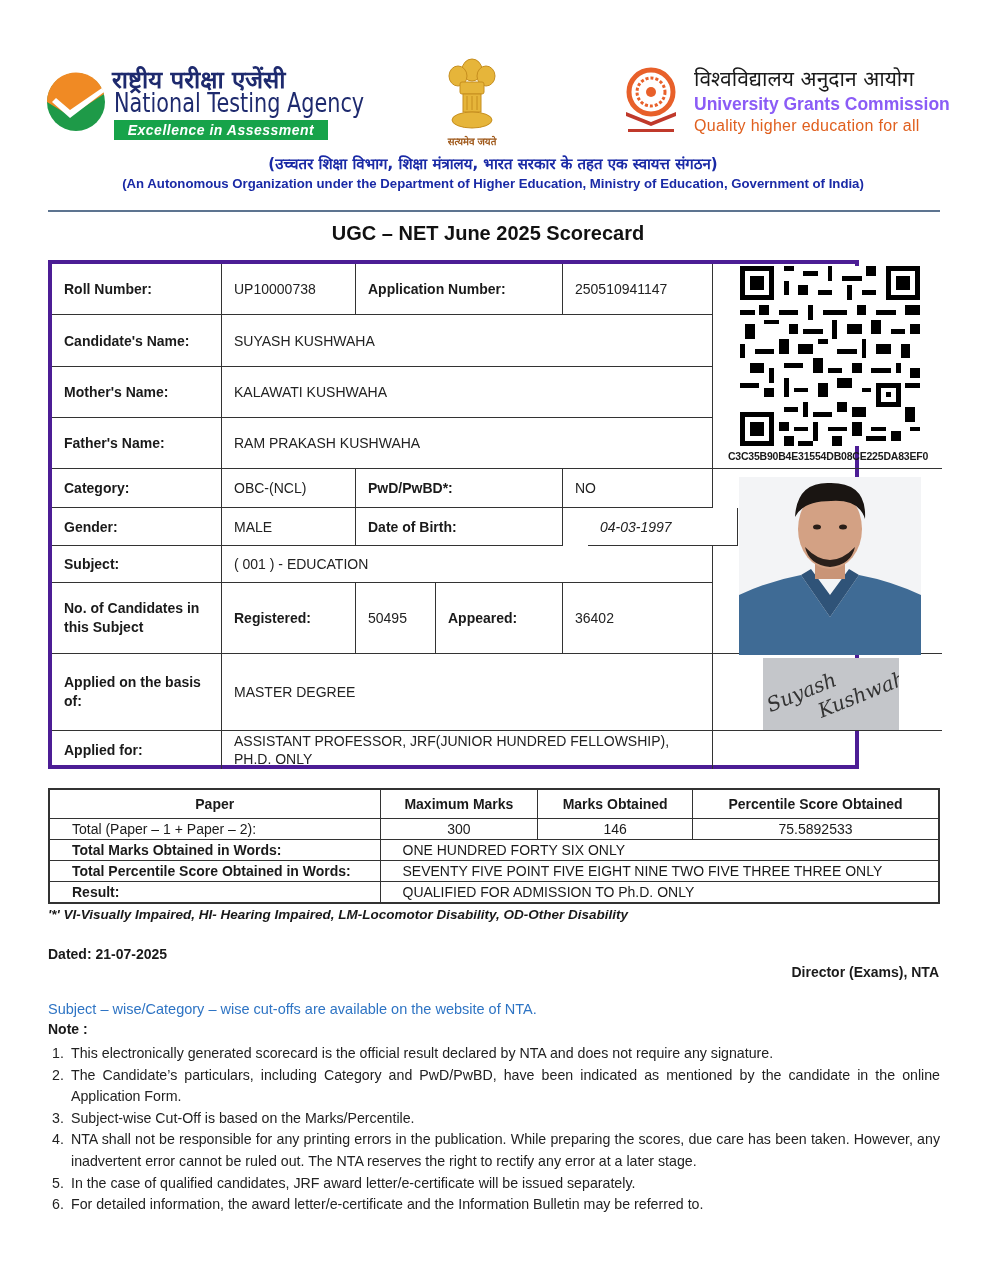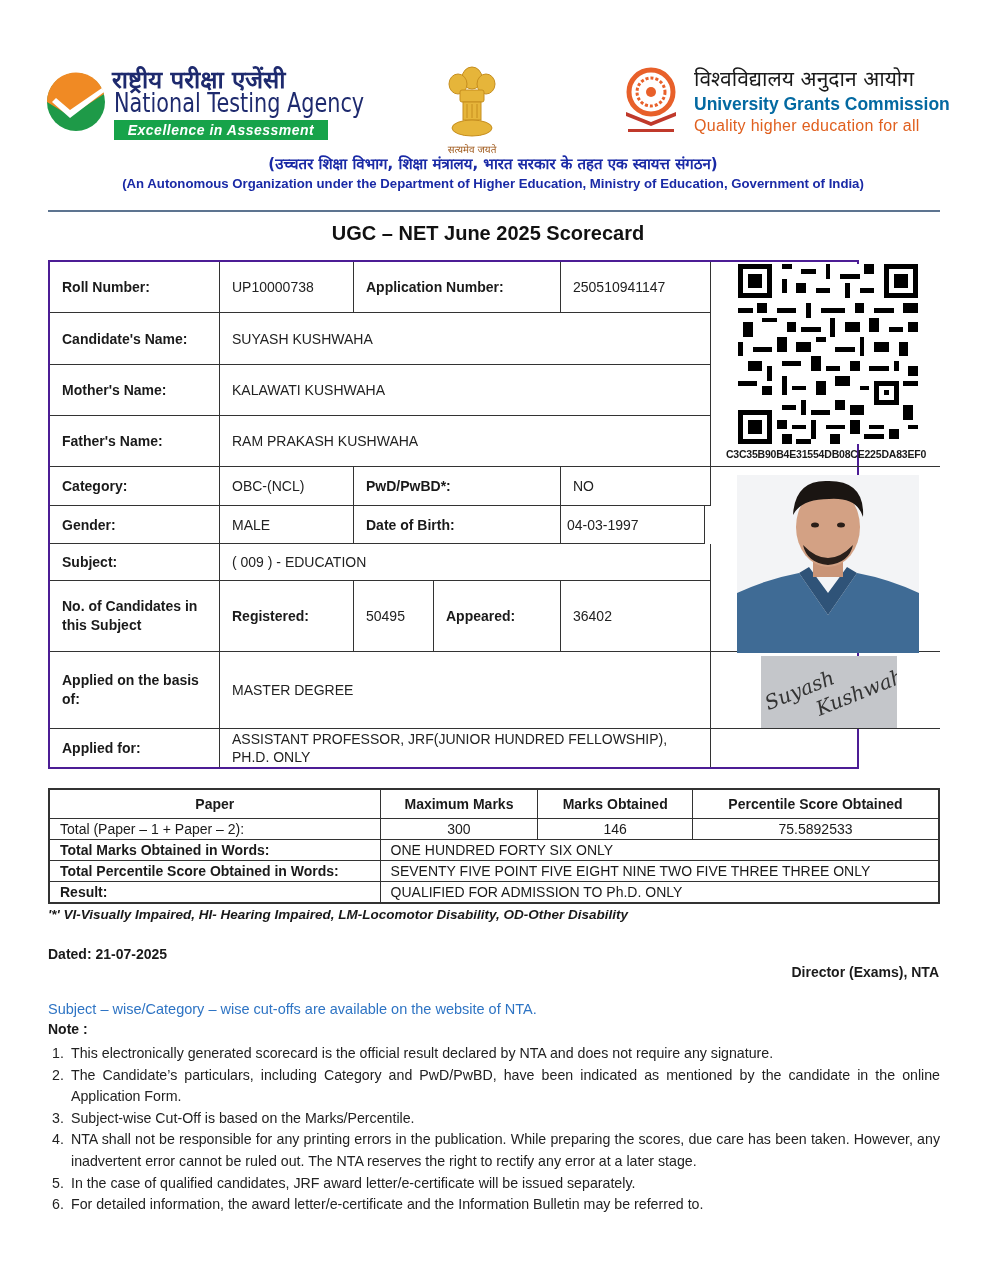--- a/index.html
+++ b/index.html
@@ -6,53 +6,53 @@
   body { width: 986px; height: 1275px; position: relative; font-family: "Liberation Sans", sans-serif; color: #1a1a1a; overflow: hidden; }
 
   
   .header { position: absolute; left: 0; top: 0; width: 986px; height: 150px; }
   .nta { position: absolute; left: 46px; top: 60px; width: 290px; height: 85px; }
   .nta-logo { position: absolute; left: 0; top: 12px; width: 60px; height: 60px; }
   .nta-hindi { position: absolute; left: 66px; top: 2px; font-size: 24px; color: #1e2a6e; font-family: "DejaVu Serif", serif; font-weight: bold; letter-spacing: 0px; white-space: nowrap; }
   .nta-eng { position: absolute; left: 68px; top: 28px; font-size: 26px; color: #1e2a6e; font-family: "DejaVu Sans", sans-serif; transform: scaleX(0.8); transform-origin: left top; white-space: nowrap; }
   .nta-tag { position: absolute; left: 68px; top: 60px; width: 214px; height: 20px; background: #17a34a; color: #fff; font-style: italic; font-weight: bold; font-size: 14px; line-height: 20px; text-align: center; letter-spacing: 0.5px; }
 
-  .emblem { position: absolute; left: 432px; top: 62px; width: 80px; height: 94px; }
+  .emblem { position: absolute; left: 432px; top: 54px; width: 80px; height: 94px; font-weight: bold; }
   .emblem-text { position: absolute; left: 0; top: 80px; width: 80px; text-align: center; font-size: 10px; color: #a05a1c; }
 
   .ugc { position: absolute; left: 618px; top: 62px; width: 330px; height: 80px; }
   .ugc-logo { position: absolute; left: 0; top: 4px; width: 66px; height: 70px; }
   .ugc-hindi { position: absolute; left: 76px; top: 2px; font-size: 21px; color: #1a1a1a; font-family: "DejaVu Serif", serif; white-space: nowrap; }
-  .ugc-eng { position: absolute; left: 76px; top: 32px; font-size: 17.5px; font-weight: bold; color: #0369a1; white-space: nowrap; }
+  .ugc-eng { position: absolute; left: 76px; top: 32px; font-size: 17.5px; font-weight: bold; color: #8b5cf6; white-space: nowrap; }
   .ugc-tag { position: absolute; left: 76px; top: 55px; font-size: 16px; color: #e0601f; white-space: nowrap; letter-spacing: 0.3px; }
 
   .sub-hindi { position: absolute; left: 0; top: 153px; width: 986px; text-align: center; font-size: 15px; color: #1a2aa6; font-weight: bold; font-family: "DejaVu Sans", sans-serif; }
   .sub-eng { position: absolute; left: 0; top: 176px; width: 986px; text-align: center; font-size: 13.2px; color: #1a2aa6; font-weight: bold; }
 
   .rule { position: absolute; left: 48px; top: 210px; width: 892px; height: 2px; background: #5d7490; }
   .title { position: absolute; left: 0; top: 222px; width: 976px; text-align: center; font-size: 20px; font-weight: bold; color: #111; }
 
   
-  .info { position: absolute; left: 48px; top: 260px; width: 811px; height: 509px; border: 2px solid #4c1d95; box-sizing: border-box; }
+  .info { position: absolute; left: 48px; top: 260px; width: 811px; height: 509px; border: 4px solid #4c1d95; box-sizing: border-box; }
   .cell { position: absolute; box-sizing: border-box; border-right: 1.5px solid #333; border-bottom: 1.5px solid #333; font-size: 14px; display: flex; align-items: center; padding-left: 12px; }
   .lbl { font-weight: bold; }
   .val { font-weight: normal; color: #222; }
   .noright { border-right: none; }
   .nobottom { border-bottom: none; }
 
   .qr { position: absolute; left: 24px; top: 2px; width: 186px; height: 180px; }
   .qr-code { position: absolute; left: 0; top: 186px; width: 230px; text-align: center; font-size: 10.5px; font-weight: bold; letter-spacing: -0.2px; }
 
   .photo { position: absolute; left: 26px; top: 8px; width: 182px; height: 178px; background: #f5f6f8; overflow: hidden; }
   .sig { position: absolute; left: 50px; top: 4px; width: 136px; height: 72px; background: #c4c6ca; overflow: hidden; }
   .sig-text { position: absolute; left: 6px; top: 14px; font-family: "DejaVu Serif", serif; font-style: italic; font-size: 20px; color: #333; transform: rotate(-22deg); white-space: nowrap; }
 
   
   .marks { position: absolute; left: 48px; top: 788px; width: 892px; border: 2px solid #333; box-sizing: border-box; border-collapse: collapse; font-size: 14px; }
-  .marks td, .marks th { border: 1.5px solid #333; padding: 0 10px; height: 20px; }
+  .marks td, .marks th { border: 1.5px solid #333; padding: 0 22px; height: 20px; }
   .marks th { font-weight: bold; text-align: center; height: 28px; }
   .marks .c { text-align: center; }
   .marks .b { font-weight: bold; }
 
   .footnote { position: absolute; left: 48px; top: 907px; font-size: 13.5px; font-weight: bold; font-style: italic; }
 
   .dated { position: absolute; left: 48px; top: 946px; font-size: 14px; font-weight: bold; }
   .director { position: absolute; right: 47px; top: 964px; font-size: 14px; font-weight: bold; }
 
   .cutoff { position: absolute; left: 48px; top: 1001px; font-size: 14.5px; color: #2e74c4; }
@@ -224,24 +224,24 @@
   </div>
 
   <div class="cell lbl" style="left:0;top:205px;width:170px;height:39px;">Category:</div>
   <div class="cell val" style="left:170px;top:205px;width:134px;height:39px;">OBC-(NCL)</div>
   <div class="cell lbl" style="left:304px;top:205px;width:207px;height:39px;">PwD/PwBD*:</div>
   <div class="cell val" style="left:511px;top:205px;width:150px;height:39px;">NO</div>
 
   <div class="cell lbl" style="left:0;top:244px;width:170px;height:38px;">Gender:</div>
   <div class="cell val" style="left:170px;top:244px;width:134px;height:38px;">MALE</div>
   <div class="cell lbl" style="left:304px;top:244px;width:207px;height:38px;">Date of Birth:</div>
-  <div class="cell val" style="left:505px;top:244px;width:150px;height:38px;">04-03-1997</div>
+  <div class="cell val" style="left:536px;top:244px;width:150px;height:38px;font-style:italic;">04-03-1997</div>
 
   <div class="cell lbl" style="left:0;top:282px;width:170px;height:37px;">Subject:</div>
-  <div class="cell val" style="left:170px;top:282px;width:491px;height:37px;">( 009 ) - EDUCATION</div>
+  <div class="cell val" style="left:170px;top:282px;width:491px;height:37px;">( 001 ) - EDUCATION</div>
 
   <div class="cell lbl" style="left:0;top:319px;width:170px;height:71px;line-height:19px;padding-right:8px;">No. of Candidates in this Subject</div>
   <div class="cell lbl" style="left:170px;top:319px;width:134px;height:71px;">Registered:</div>
   <div class="cell val" style="left:304px;top:319px;width:80px;height:71px;">50495</div>
   <div class="cell lbl" style="left:384px;top:319px;width:127px;height:71px;">Appeared:</div>
   <div class="cell val" style="left:511px;top:319px;width:150px;height:71px;">36402</div>
 
   <div class="cell noright" style="left:661px;top:205px;width:229px;height:185px;padding:0;display:block;">
     <svg class="photo" viewBox="0 0 182 178">
       <rect width="182" height="178" fill="#f3f4f6"></rect>

